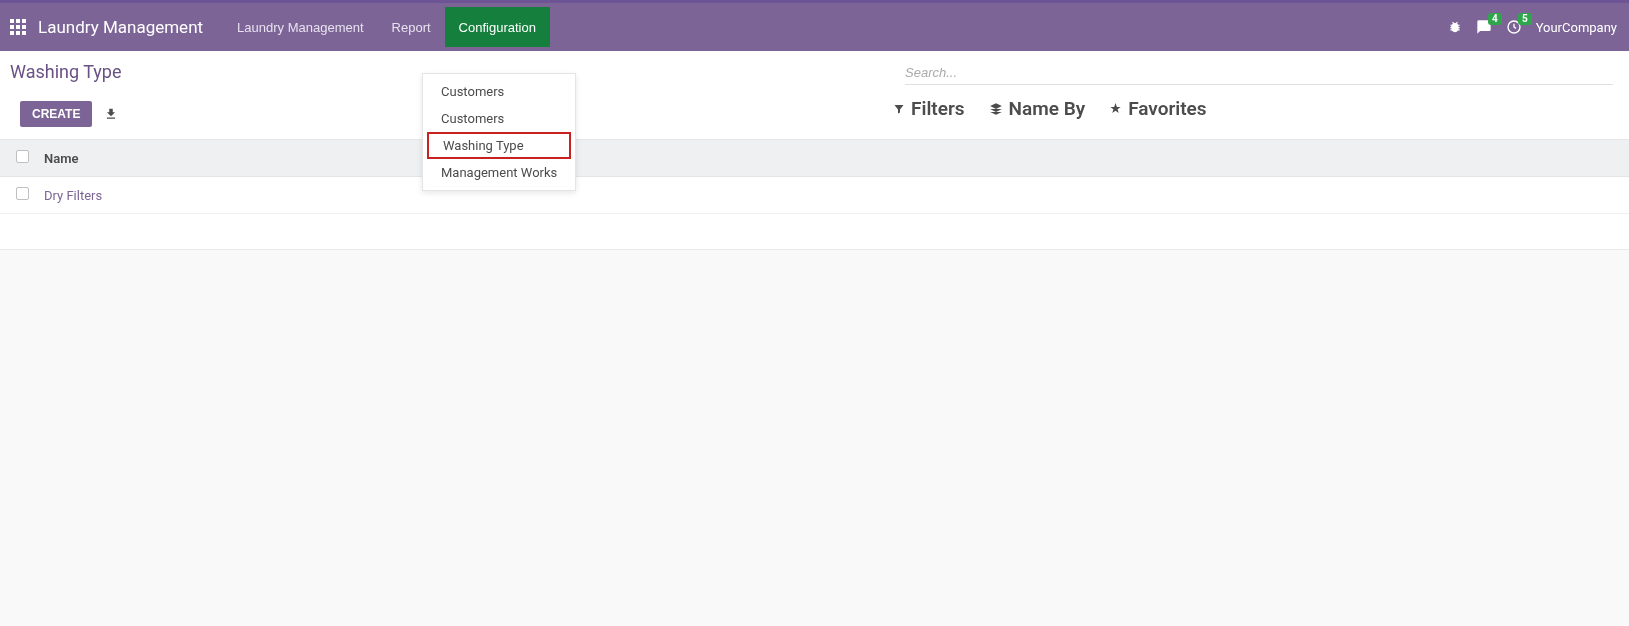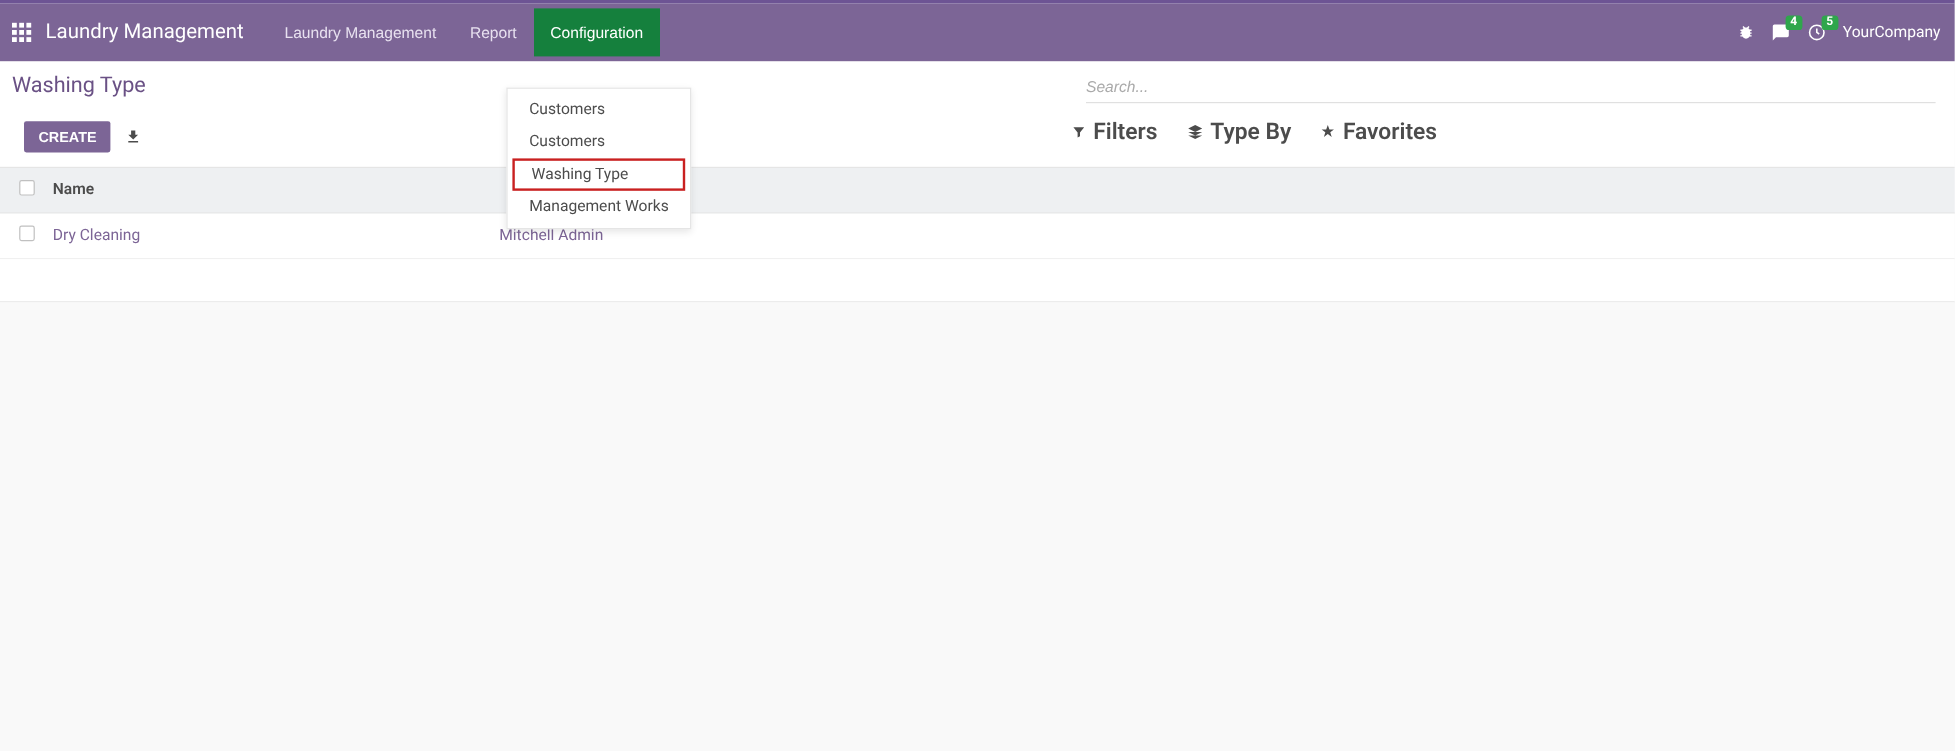--- a/index.html
+++ b/index.html
@@ -212,21 +212,21 @@
       <div class="search-opt">
         <svg width="12" height="12" viewBox="0 0 24 24" fill="#4c4c4c">
             <path d="M3 4h18l-7 9v6l-4 2v-8L3 4z"></path>
           </svg>
         <span>Filters</span>
       </div>
       <div class="search-opt">
         <svg width="14" height="14" viewBox="0 0 24 24" fill="#4c4c4c">
             <path d="M12 2L2 7l10 5 10-5-10-5zM2 12l10 5 10-5M2 17l10 5 10-5"></path>
           </svg>
-        <span>Type By</span>
+        <span>Name By</span>
       </div>
       <div class="search-opt">
         <svg width="13" height="13" viewBox="0 0 24 24" fill="#4c4c4c">
             <path d="M12 2l2.5 7h7l-5.7 4.3 2.2 7.2L12 16l-6 4.5 2.2-7.2L2.5 9h7L12 2z"></path>
           </svg>
         <span>Favorites</span>
       </div>
     </div>
   </div>
 </div>
@@ -236,17 +236,16 @@
     <div class="col-check">
       <span class="checkbox"></span>
     </div>
     <div class="col-name">Name</div>
     <div class="col-assignee"></div>
   </div>
   <div class="list-row">
     <div class="col-check">
       <span class="checkbox"></span>
     </div>
-    <div class="col-name cell-link">Dry Cleaning</div>
-    <div class="col-assignee cell-link">Mitchell Admin</div>
+    <div class="col-name cell-link">Dry Filters</div>
   </div>
   <div class="list-footer"></div>
 </div>
 
 </body></html>

